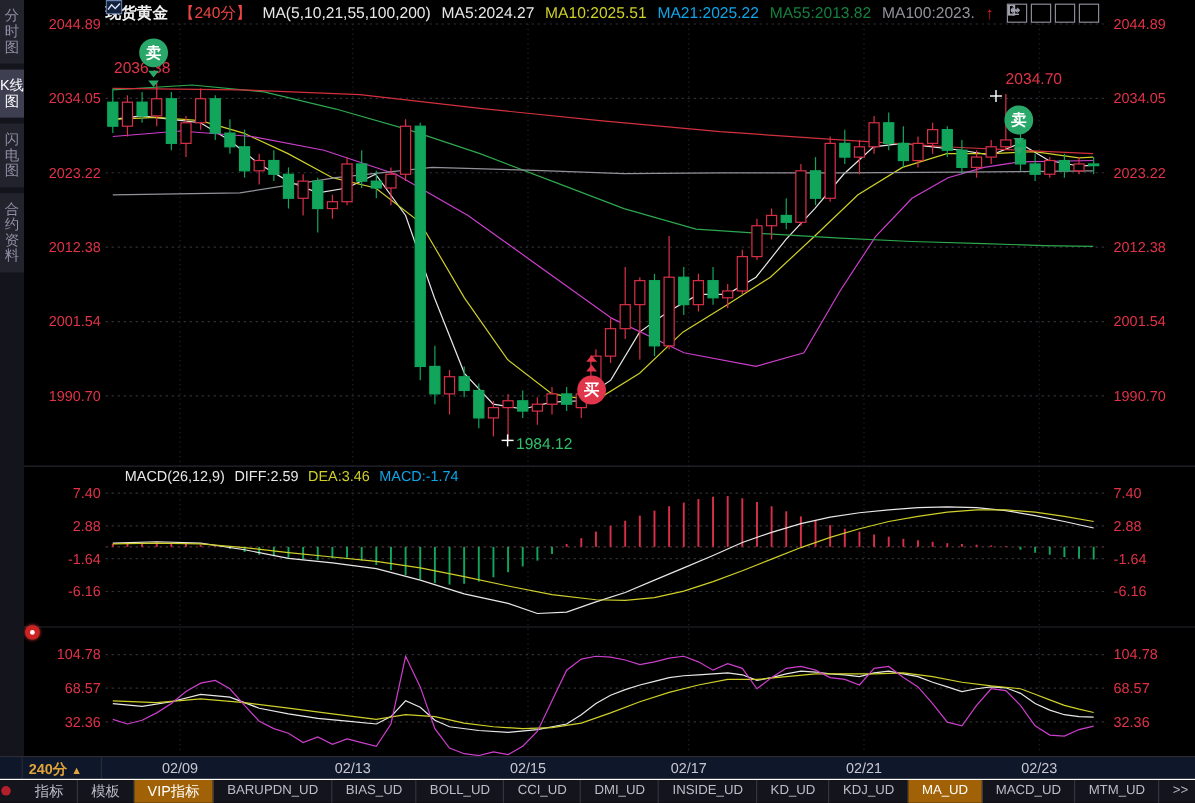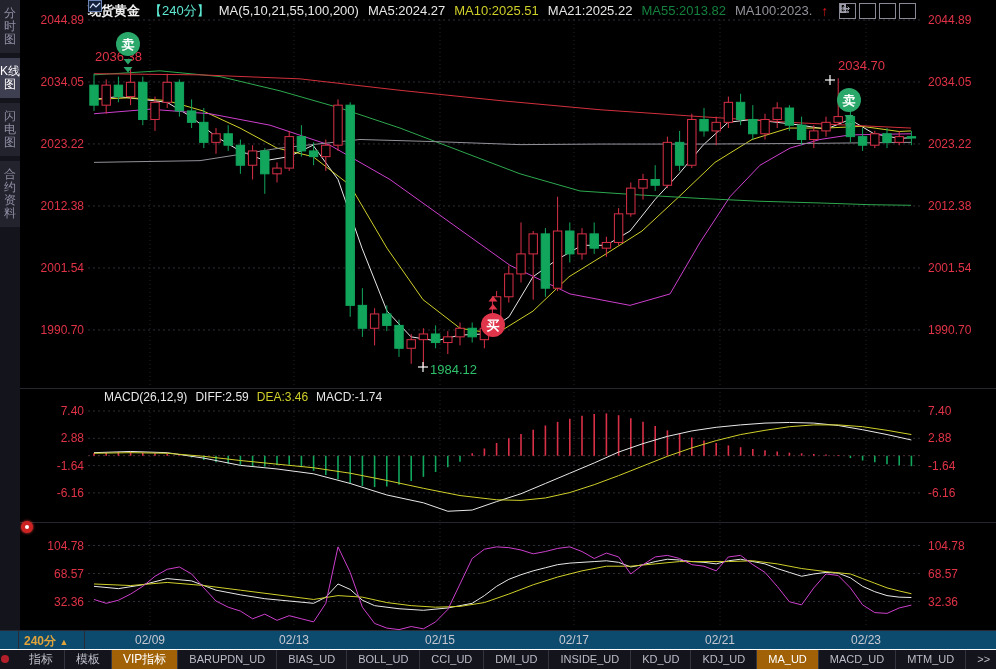--- a/index.html
+++ b/index.html
@@ -1,33 +1,33 @@
 <!DOCTYPE html>
 <html><head>
 <meta charset="utf-8">
 <style>
   html,body{margin:0;padding:0;background:#000;}
   body{width:996px;height:669px;overflow:hidden;font-family:"Liberation Sans",sans-serif;}
   #app{position:relative;width:996px;height:669px;background:#000;}
   svg{position:absolute;left:0;top:0;}
   .header{position:absolute;left:88px;top:0;height:21px;display:flex;align-items:center;gap:9px;font-size:13px;white-space:nowrap;z-index:5;}
-  .c-w{color:#e8e8e8}.c-y{color:#cfcf2a}.c-m{color:#e5e5e5}.c-g{color:#15803d}.c-gr{color:#92929a}
+  .c-w{color:#e8e8e8}.c-y{color:#cfcf2a}.c-m{color:#0ea5e9}.c-g{color:#15803d}.c-gr{color:#92929a}
   .title{color:#f0f0f0;font-weight:bold}
-  .period{color:#5eead4}
+  .period{color:#ef4444}
   .up-arrow{color:#e01818;font-weight:bold;font-size:14px}
   .hdr-icons{position:absolute;right:80px;top:3px;display:flex;gap:3px;z-index:6;}
   .hbox{width:15px;height:14px;border:1px solid #8a8a96;display:flex;align-items:center;justify-content:center;}
   .sidebar{position:absolute;left:0;top:0;width:20px;height:630px;background:#14141d;z-index:7;}
   .side-tab{width:20px;margin-bottom:5px;padding:7px 0;text-align:center;font-size:12px;line-height:13px;color:#8f8fa5;background:#23232e;word-break:break-all;cursor:default;}
   .side-tab.sel{background:#3f3f52;color:#ffffff;}
   .macd-header,.kdj-header{position:absolute;left:104px;font-size:12px;display:flex;gap:8px;white-space:nowrap;z-index:5;}
   .macd-header{top:390px}.kdj-header{top:525px}
   .gear{position:absolute;left:21px;top:521px;width:12px;height:12px;border-radius:50%;background:#c22;box-shadow:0 0 3px #f44;z-index:5;}
   .gear:after{content:"";position:absolute;left:4px;top:4px;width:4px;height:4px;border-radius:50%;background:#fff;}
-  .time-row{position:absolute;left:0;top:630px;width:996px;height:18px;border-top:1px solid #2a2a34;background:#0c4a6e;font-size:12px;color:#c8c8d0;z-index:8;}
+  .time-row{position:absolute;left:0;top:630px;width:996px;height:18px;border-top:1px solid #2a2a34;background:#0f172a;font-size:12px;color:#c8c8d0;z-index:8;}
   .t-period{position:absolute;left:24px;top:2px;color:#e0a43a;font-weight:bold;}
   .t-date{position:absolute;top:2px;transform:translateX(-50%);}
   .t-sep{position:absolute;top:0;width:1px;height:18px;background:#2a2a34;}
   .footer{position:absolute;left:0;top:649px;width:978px;height:20px;background:#14141c;display:flex;align-items:stretch;padding-left:18px;font-size:12px;color:#bdbdc8;border-top:1px solid #ffffff;z-index:8;}
   .f-cell{padding:0 11px;line-height:19px;border-right:1px solid #34343e;cursor:default;white-space:nowrap;}
   .f-cell.mono{font-family:Liberation Sans, sans-serif;font-size:11px;}
   .f-cell.sel{background:#a16207;color:#fff;}
   .corner-dot{position:absolute;left:1px;top:655px;width:8px;height:8px;border-radius:50%;background:#b3202c;z-index:9;}
   .vgrid{stroke:#23232d;stroke-dasharray:1,3;}
   .hgrid{stroke:#2e2e36;stroke-dasharray:2,3;}

